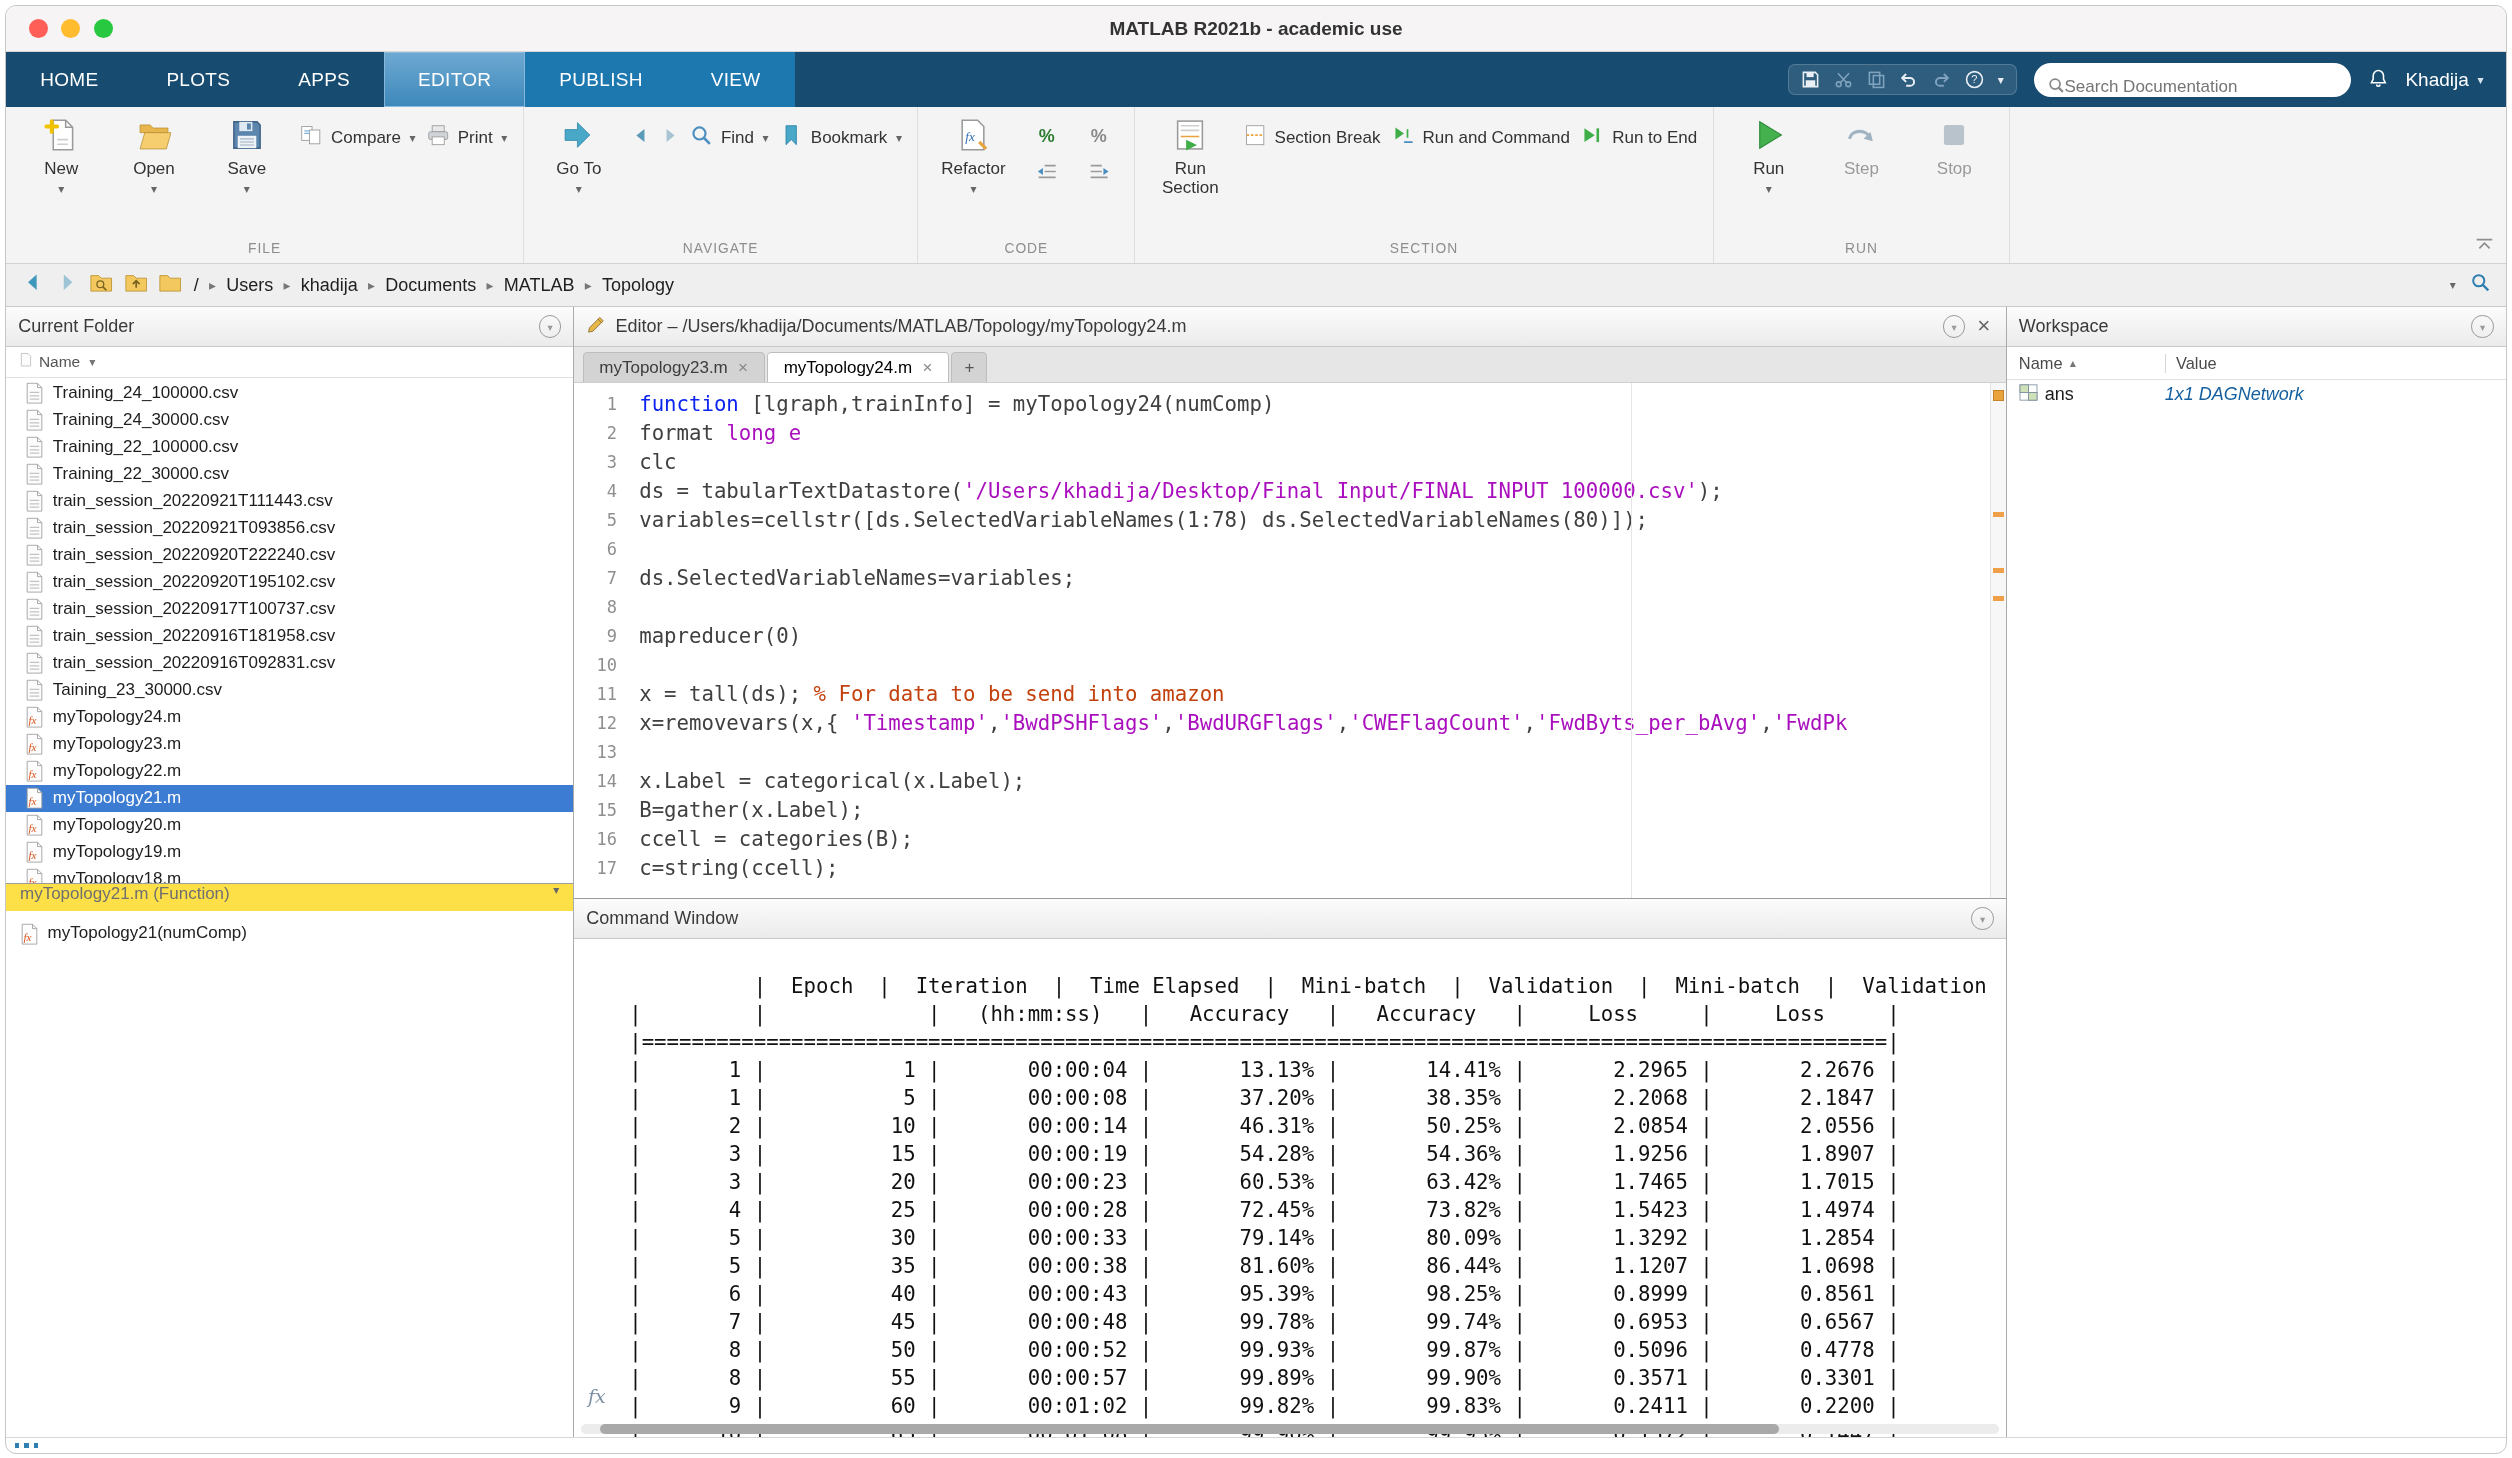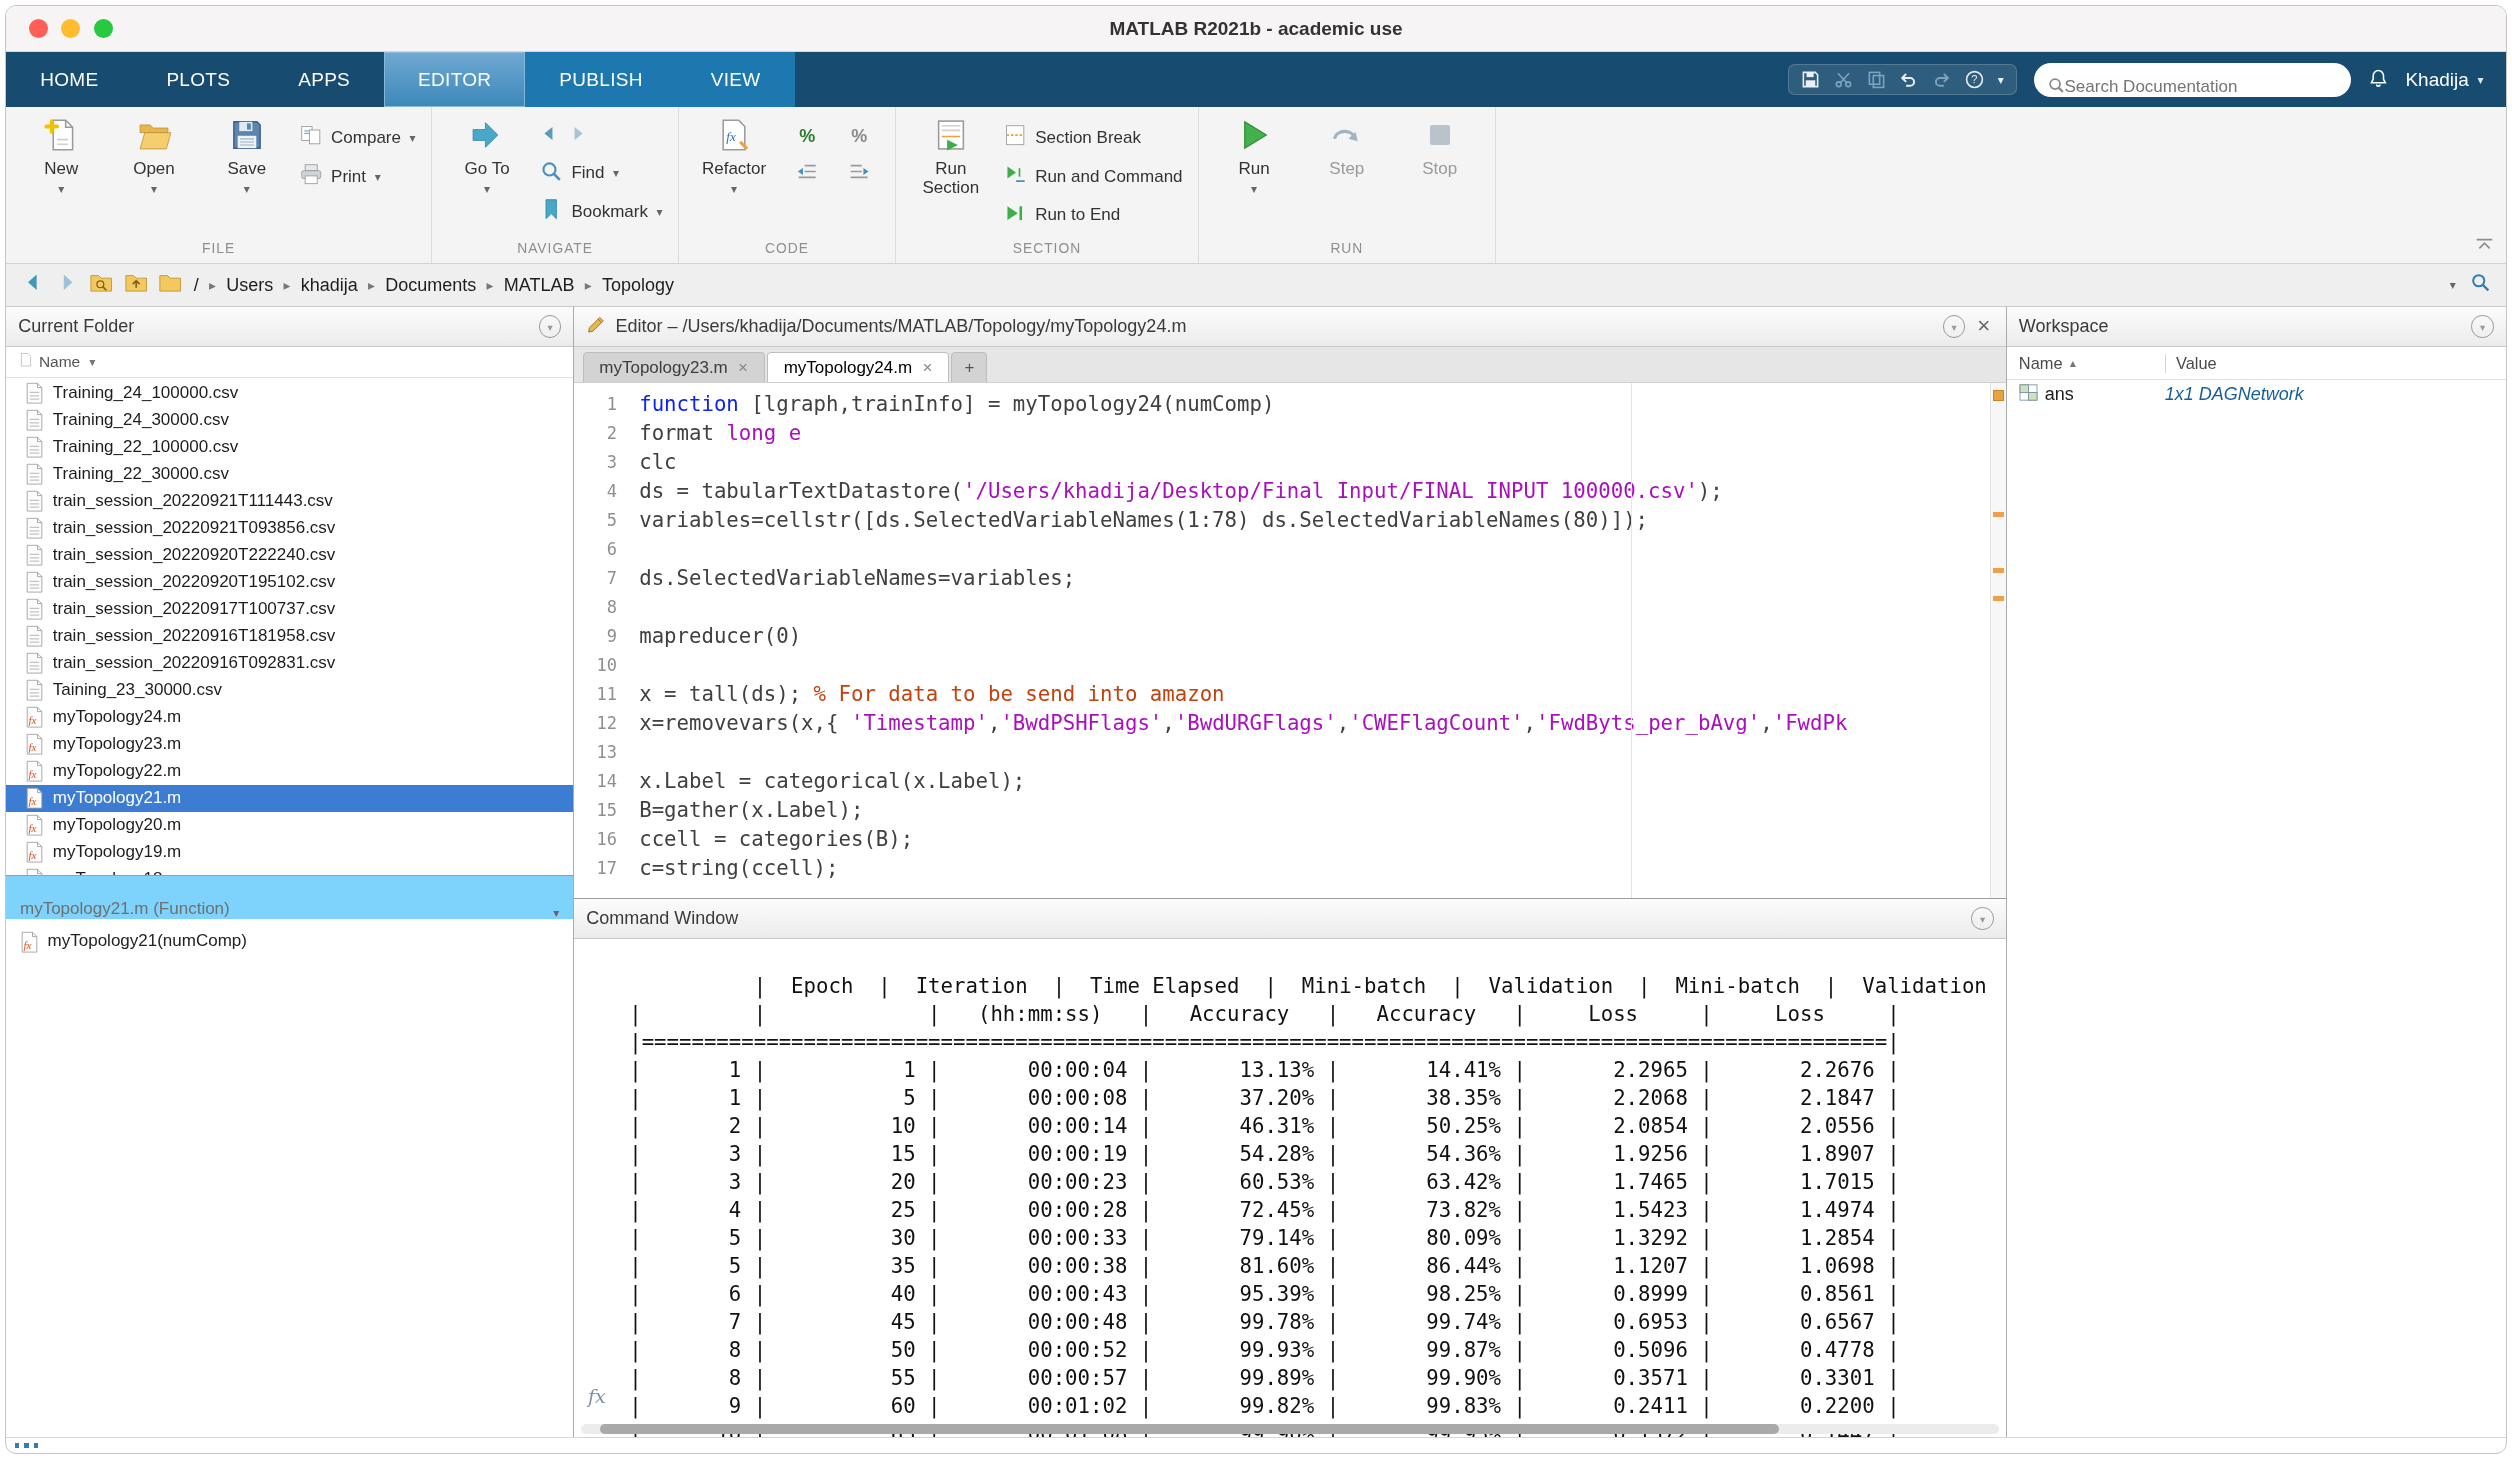--- a/index.html
+++ b/index.html
@@ -30,21 +30,21 @@
 
 
 .toolstrip{height:157px;background:#f4f4f4;border-bottom:0.9px solid #d2d2d2;display:flex;position:relative;flex:none}
 .ts-sec{display:flex;flex-direction:column;padding:5.2px 15.5px 0;border-right:0.9px solid #dedede}
 .ts-body{display:flex;gap:13.8px;flex:1;align-items:flex-start}
 .ts-label{text-align:center;font-size:13.8px;color:#8e8e8e;padding:3.4px 0 6.9px;letter-spacing:1px}
 .bigbtn{display:flex;flex-direction:column;align-items:center;gap:4.3px;min-width:79px;padding-top:5.2px}
 .bigbtn .blbl{font-size:17px;color:#333;text-align:center;line-height:1.15;white-space:pre-line}
 .bigbtn.disabled .blbl{color:#9a9a9a}
 .barr{font-size:12px;color:#666;line-height:1}
-.stack{display:flex;flex-direction:column;gap:11.2px;padding-top:12px}
+.stack{display:flex;gap:11.2px;padding-top:12px}
 .smallbtn{display:flex;align-items:center;gap:8.6px;font-size:17px;color:#333;white-space:nowrap}
 .codegrid{display:grid;grid-template-columns:40px 40px;gap:10.3px 12px;padding-top:10.3px}
 .cgbtn{height:27.5px;display:flex;align-items:center;justify-content:center;font-size:18px;font-weight:700;color:#2e7d32}
 .collapse-ribbon{position:absolute;right:12px;bottom:8.6px;color:#8e8e8e}
 
 
 .breadcrumb{height:43px;background:#efefef;border-bottom:0.9px solid #c9c9c9;display:flex;align-items:center;gap:12px;padding:0 15.5px;font-size:18px;color:#1e1e1e;flex:none}
 .crumb-sep{color:#777;font-size:13.8px;padding:0 1.7px}
 .crumb,.crumb-root{white-space:nowrap}
 .bc-right{margin-left:auto;display:flex;gap:13.8px;align-items:center;color:#555}
@@ -58,21 +58,21 @@
 .phead{height:40px;background:linear-gradient(#fcfcfc,#ebebeb);border-bottom:0.9px solid #c9c9c9;display:flex;align-items:center;gap:8.6px;padding:0 12px;font-size:18px;color:#3a3a3a;flex:none}
 .phead .ptitle{flex:1;overflow:hidden;text-overflow:ellipsis;white-space:nowrap}
 .pmenu{width:22.4px;height:22.4px;border:1.7px solid #9a9a9a;border-radius:50%;color:#9a9a9a;display:flex;align-items:center;justify-content:center;font-size:10.3px;flex:none}
 .pclose{font-size:22.4px;color:#666;padding:0 3.4px;line-height:1}
 
 .cf-colhead{height:31px;display:flex;align-items:center;gap:6.9px;padding:0 13.8px;font-size:15.5px;color:#555;border-bottom:0.9px solid #e2e2e2;flex:none}
 .file-list{flex:1;overflow:hidden;padding-top:1.7px}
 .file-row{height:27px;display:flex;align-items:center;gap:8.6px;padding:0 5.2px 0 19px;font-size:17px;color:#1d1d1d;white-space:nowrap}
 .file-row.selected{background:#3c7cd2;color:#fff}
 .ficon{width:19px;height:22.4px;flex:none;display:flex;align-items:center}
-.funcbar{height:44px;border-top:1.7px solid #9c9c9c;background:#7dd3fc;display:flex;align-items:flex-end;justify-content:space-between;padding:0 13.8px;font-size:17px;color:#6f6f6f;flex:none}
+.funcbar{height:28px;border-top:1.7px solid #9c9c9c;background:#fde047;display:flex;align-items:flex-start;justify-content:space-between;padding:0 13.8px;font-size:17px;color:#6f6f6f;flex:none}
 .funcdetail{flex:1;background:#fff;padding:12px 13.8px;display:flex;gap:8.6px;align-items:flex-start;font-size:17px;color:#222}
 
 
 .editorpane{height:592px;border-bottom:1.7px solid #9c9c9c;display:flex;flex-direction:column;min-width:0;flex:none}
 .etabs{height:36px;background:#e6e6e6;display:flex;align-items:flex-end;gap:2.6px;padding-left:8.6px;border-bottom:0.9px solid #cfcfcf;flex:none}
 .etab{height:30px;display:flex;align-items:center;gap:10.3px;padding:0 15.5px;background:#d3d3d3;border:0.9px solid #bdbdbd;border-bottom:none;border-radius:4.3px 4.3px 0 0;font-size:17px;color:#3d3d3d;white-space:nowrap}
 .etab.active{background:#fff;color:#000}
 .etab-close{color:#888;font-size:17px}
 .etab.plus{padding:0 12px;color:#555}
 .codewrap{flex:1;display:flex;min-height:0;position:relative;background:#fff}

